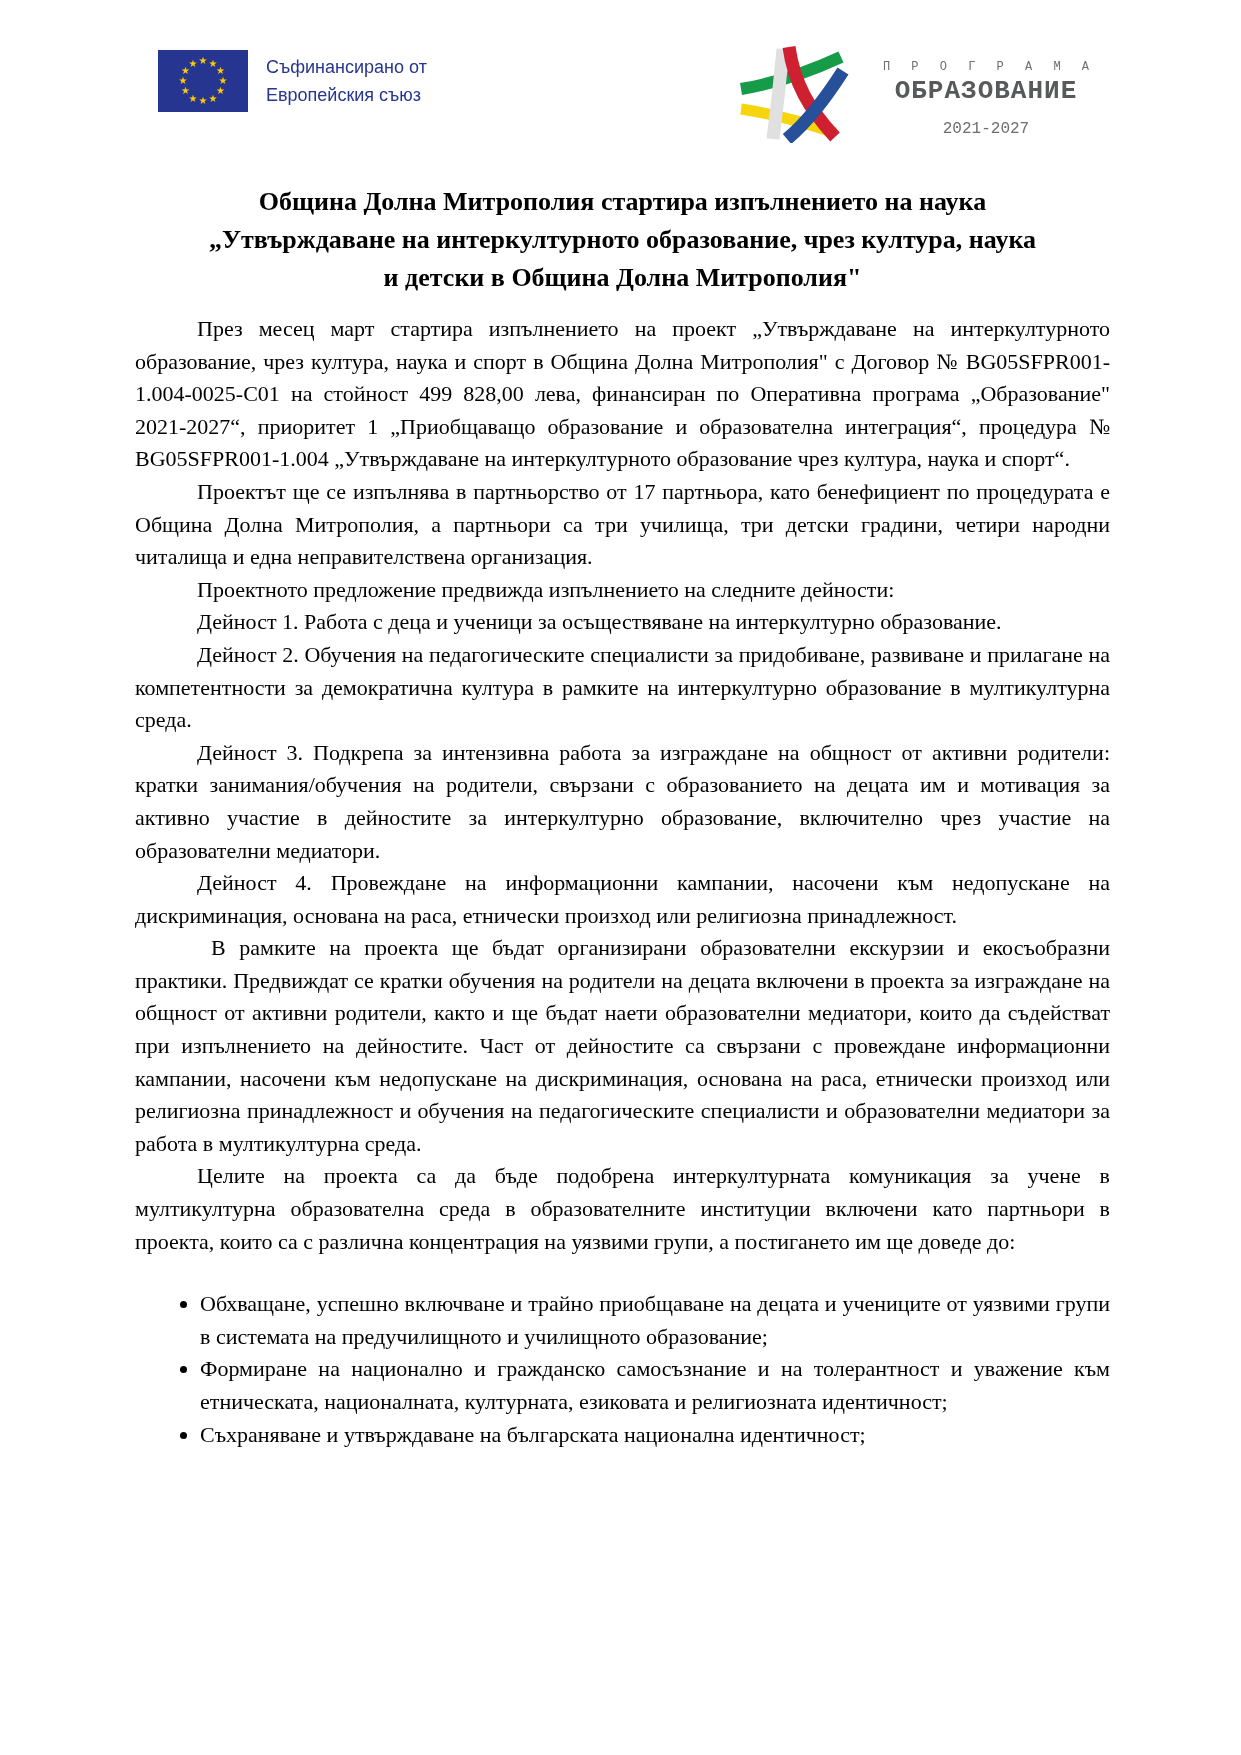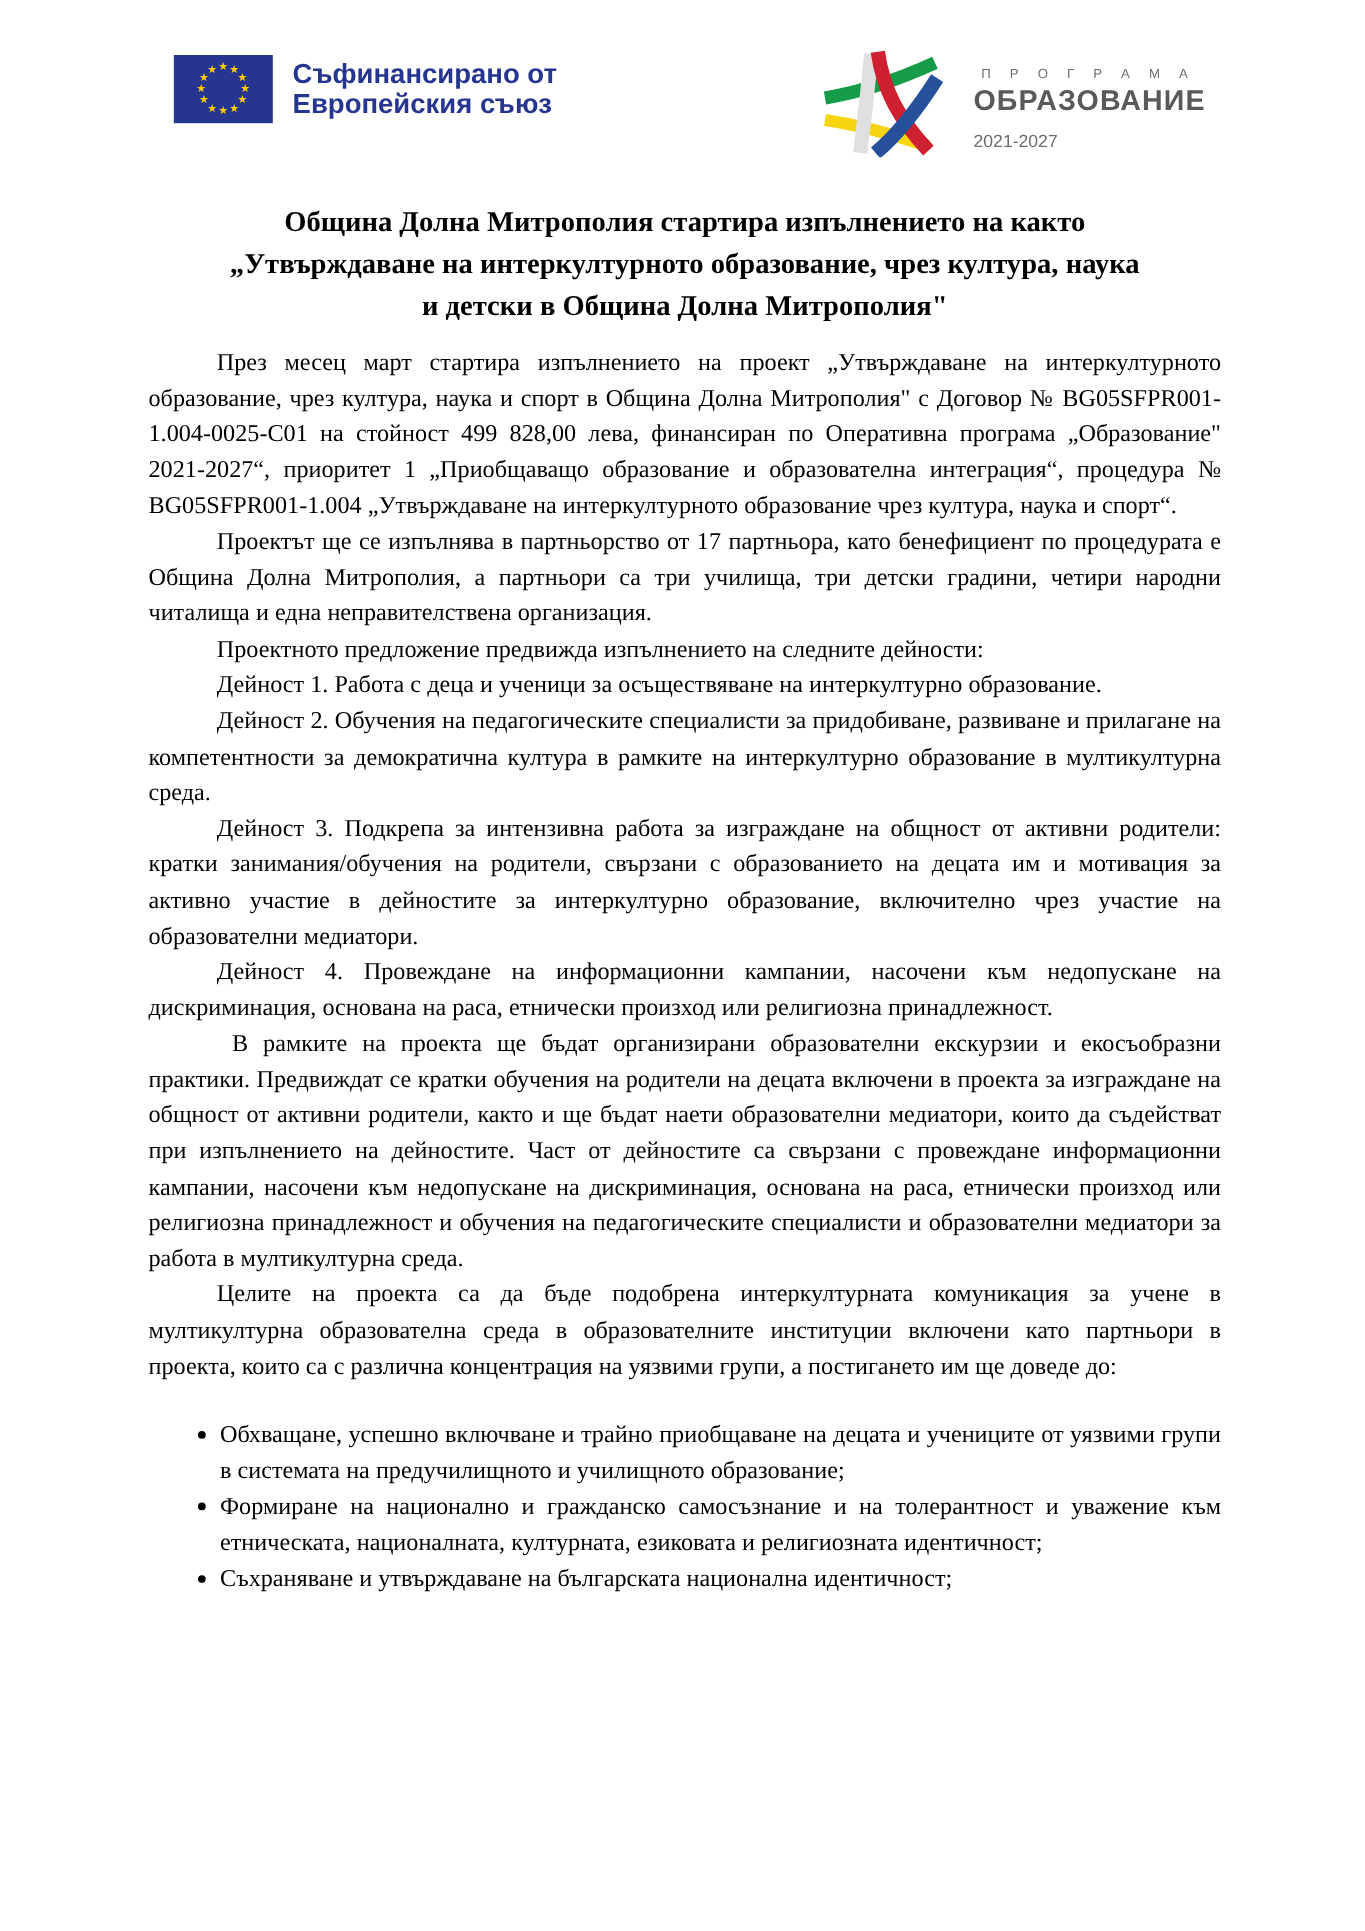--- a/index.html
+++ b/index.html
@@ -8,25 +8,25 @@
     font-family:"Liberation Serif", serif; color:#000; position:relative;
   }
   
   .header {
     display:flex; justify-content:space-between; align-items:flex-start;
     padding:50px 145px 0 158px;
   }
   .eu-logo { display:flex; align-items:center; gap:18px; }
   .eu-flag { width:90px; height:62px; background:#26358F; flex:0 0 auto; }
   .eu-text {
-    font-family:"Liberation Sans", sans-serif; font-weight:bold;
-    color:#26358F; font-size:25px; line-height:28px; white-space:nowrap;
+    font-family:"Liberation Sans", sans-serif; font-weight:normal;
+    color:#26358F; font-size:18px; line-height:28px; white-space:nowrap;
   }
   .prog-logo { display:flex; align-items:center; gap:14px; margin-top:-5px; }
-  .prog-text { font-family:Liberation Sans, sans-serif; margin-top:10px; }
+  .prog-text { font-family:Liberation Mono, monospace; text-align:center; margin-top:10px; }
   .prog-label { font-size:12px; letter-spacing:7px; color:#6d6e71; margin-left:7px; }
   .prog-name  { font-size:26px; font-weight:bold; color:#58595B; letter-spacing:1px; margin-top:2px; }
   .prog-years { font-size:16px; color:#6d6e71; margin-top:14px; }
   
   .doc { padding:0 131px 0 135px; }
   .title {
     margin:40px 10px 16px; text-align:center; font-weight:bold;
     font-size:26px; line-height:38px;
   }
   .para {
@@ -85,21 +85,21 @@
         <div class="prog-name">ОБРАЗОВАНИЕ</div>
         <div class="prog-years">2021-2027</div>
       </div>
     </div>
 
   </div>
 
   <div class="doc">
 
     <div class="title">
-      <div>Община Долна Митрополия стартира изпълнението на както</div>
+      <div>Община Долна Митрополия стартира изпълнението на наука</div>
       <div>„Утвърждаване на интеркултурното образование, чрез култура, наука</div>
       <div>и детски в Община Долна Митрополия"</div>
     </div>
 
     <p class="para">През месец март стартира изпълнението на проект „Утвърждаване на интеркултурното образование, чрез култура, наука и спорт в Община Долна Митрополия" с Договор № BG05SFPR001-1.004-0025-C01 на стойност 499 828,00 лева, финансиран по Оперативна програма „Образование" 2021-2027“, приоритет 1 „Приобщаващо образование и образователна интеграция“, процедура № BG05SFPR001-1.004 „Утвърждаване на интеркултурното образование чрез култура, наука и спорт“.</p>
     <p class="para">Проектът ще се изпълнява в партньорство от 17 партньора, като бенефициент по процедурата е Община Долна Митрополия, а партньори са три училища, три детски градини, четири народни читалища и една неправителствена организация.</p>
     <p class="para">Проектното предложение предвижда изпълнението на следните дейности:</p>
     <p class="para">Дейност 1. Работа с деца и ученици за осъществяване на интеркултурно образование.</p>
     <p class="para">Дейност 2.  Обучения на педагогическите специалисти за придобиване, развиване и прилагане на компетентности за демократична култура в рамките на интеркултурно образование в мултикултурна среда.</p>
     <p class="para">Дейност 3. Подкрепа за интензивна работа за изграждане на общност от активни родители: кратки занимания/обучения на родители, свързани с образованието на децата им и мотивация за активно участие в дейностите за интеркултурно образование, включително чрез участие на образователни медиатори.</p>

